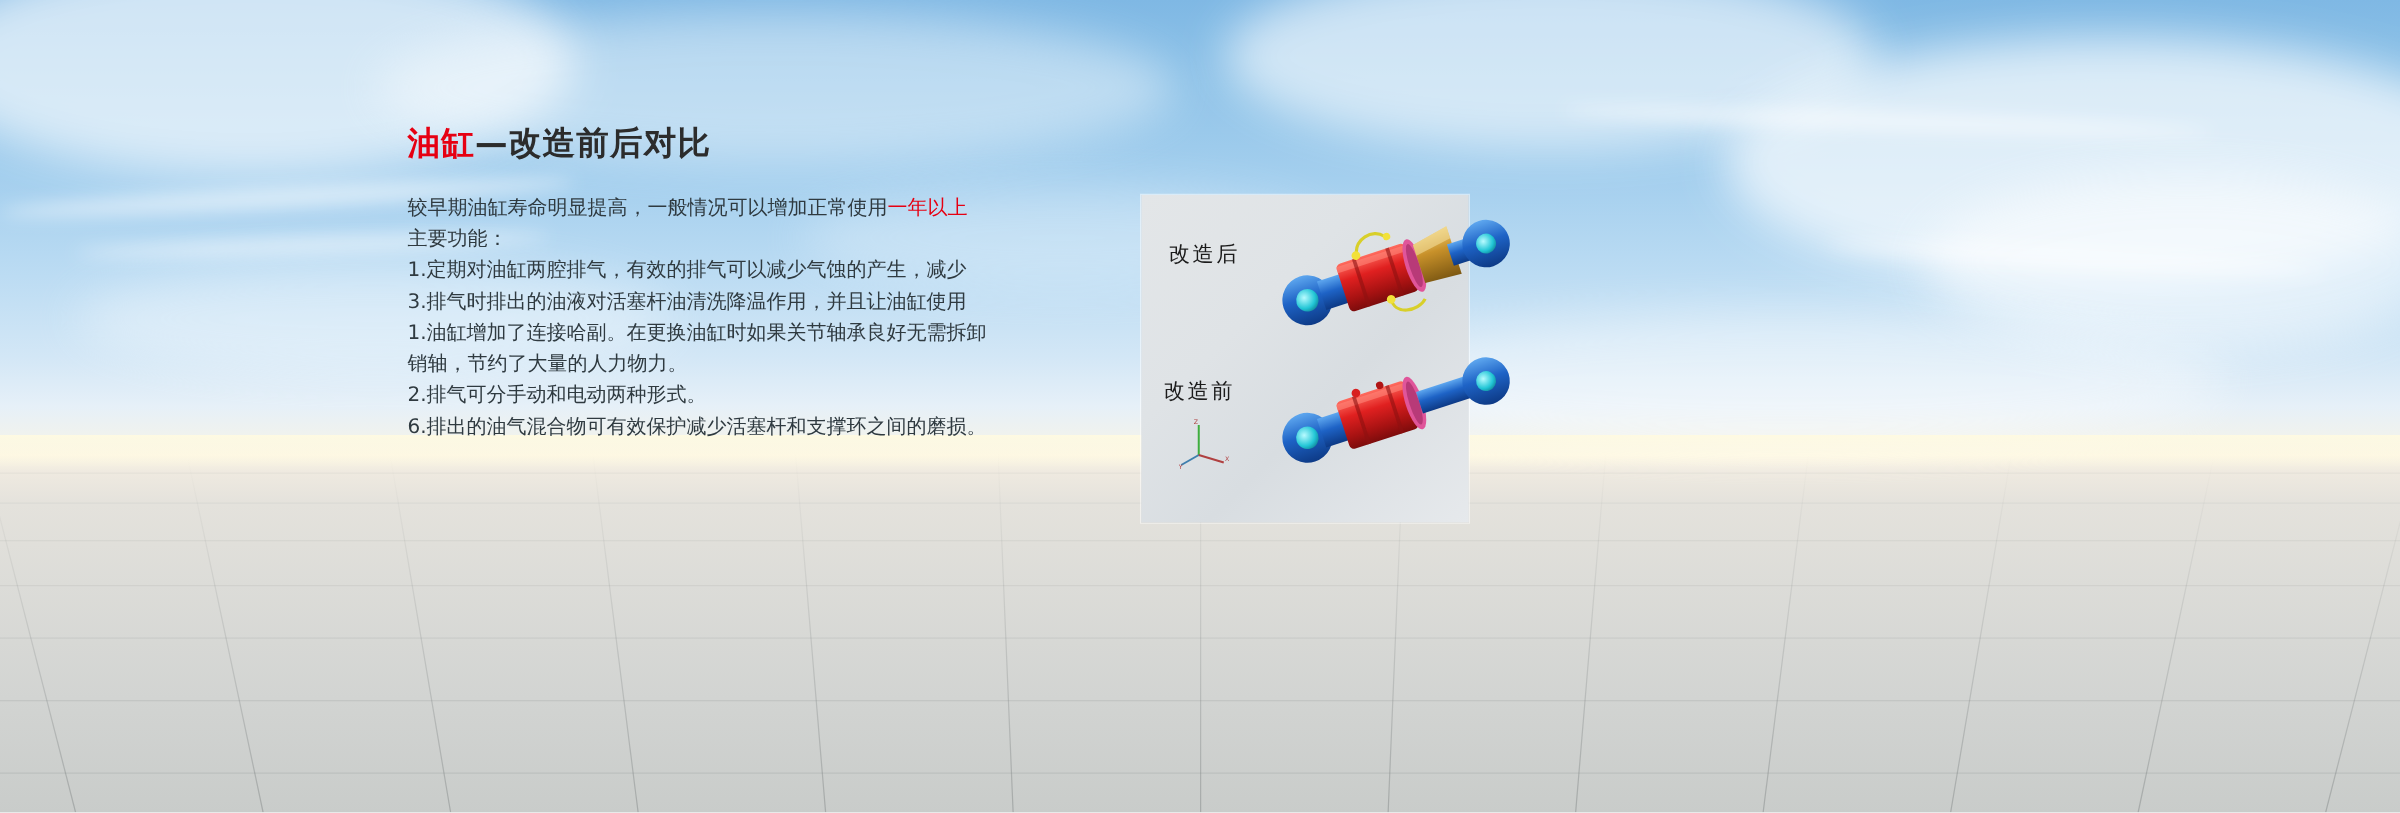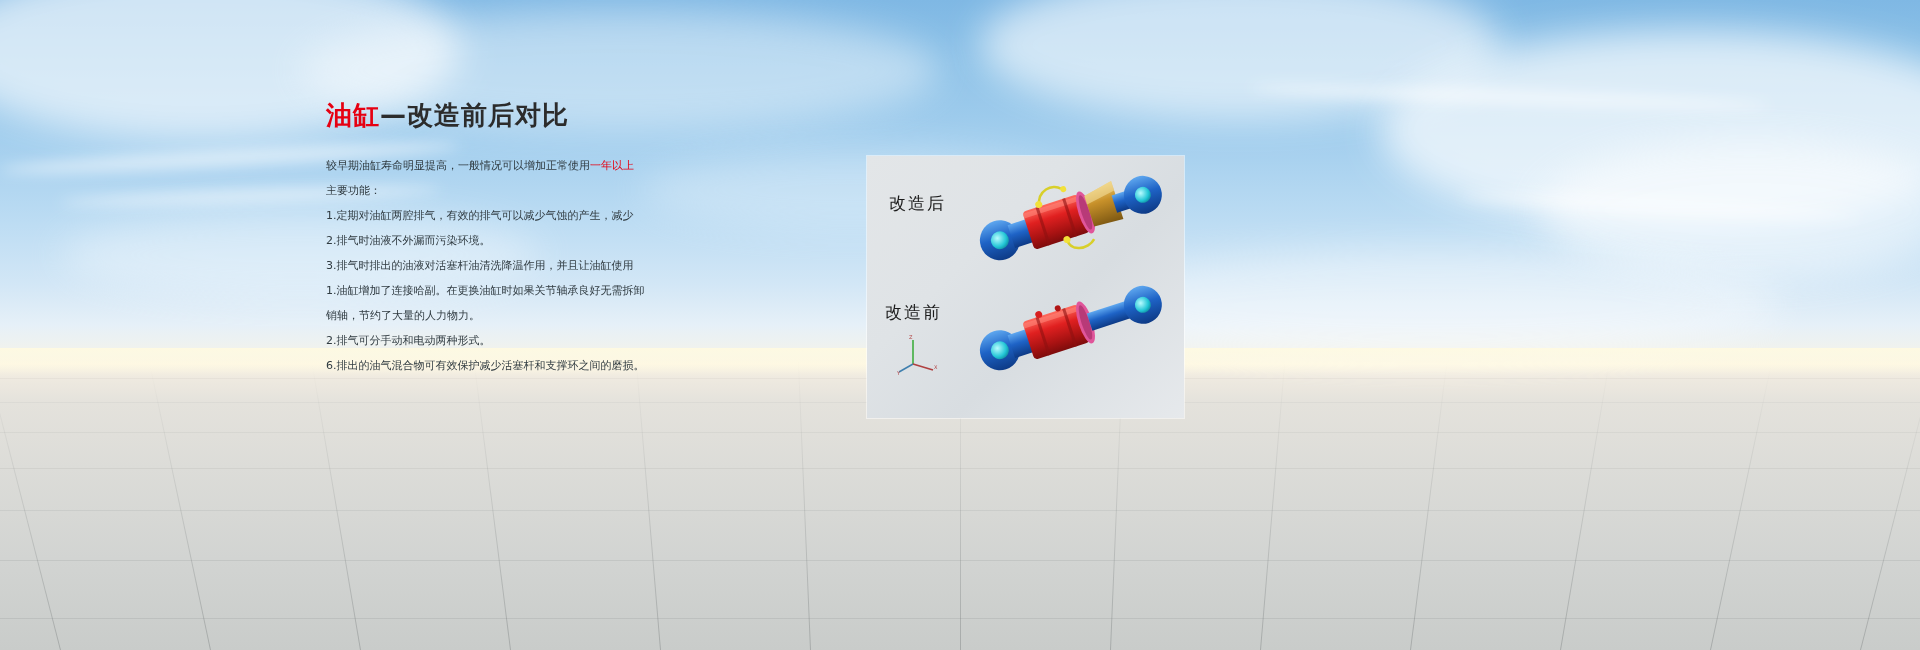--- a/index.html
+++ b/index.html
@@ -54,27 +54,27 @@
   .ground{position:absolute;left:0;right:0;bottom:0;height:290px;overflow:hidden;}
   .ghoriz{position:absolute;left:0;right:0;height:1px;background:rgba(130,135,135,.35);}
   .gvert{position:absolute;bottom:0;width:1px;background:linear-gradient(to bottom,rgba(140,145,145,0),rgba(125,130,130,.45));transform-origin:bottom center;}
   .horizon-glow{position:absolute;left:0;right:0;top:348px;height:26px;background:linear-gradient(to bottom,rgba(255,250,225,.95),rgba(255,250,225,0));pointer-events:none;}
 
   
   .copy{position:absolute;left:326px;top:100px;width:520px;}
   .title{font-size:26px;font-weight:bold;letter-spacing:1px;line-height:1.2;color:#2c2c2c;margin:0;white-space:nowrap;}
   .title .red{color:#e60012;}
   .subtitle{margin:6px 0 0 0;font-size:14.5px;color:#7b8a93;letter-spacing:.4px;font-family:"DejaVu Sans","Liberation Sans",sans-serif;}
-  .body{margin-top:22px;color:#2f3a40;font-size:11px;line-height:25px;}
+  .body{margin-top:22px;color:#2f3a40;font-size:16px;line-height:25px;}
   .body p{margin:0;white-space:nowrap;}
   .body .red{color:#e60012;}
 
   
   .panel{
-    position:absolute;left:867px;top:156px;width:317px;height:262px;
+    position:absolute;left:913px;top:156px;width:262px;height:262px;
     background:linear-gradient(135deg,#e3e6e8 0%,#dfe3e6 35%,#d8dde1 60%,#e6e9ec 100%);
     box-shadow:0 0 0 1px rgba(255,255,255,.5);
   }
   .panel .label{position:absolute;color:#1b1b1b;font-size:17px;letter-spacing:2px;font-family:"DejaVu Serif","Liberation Serif",serif;}
   .lbl-after{left:22px;top:36px;}
   .lbl-before{left:18px;top:145px;}
   .axis{position:absolute;left:30px;top:178px;width:42px;height:42px;}
 
   .cyl{position:absolute;}
   .cyl-after{left:108px;top:8px;}
@@ -122,21 +122,20 @@
       <div class="gvert" style="left: 1860px; height: 290px; transform: rotate(14.4deg);"></div>
     </div>
 
   <div class="copy">
     <h1 class="title"><span class="red">油缸</span><span>—改造前后对比</span></h1>
 
     <div class="body">
       <p><span>较早期油缸寿命明显提高，一般情况可以增加正常使用</span><span class="red">一年以上</span></p>
       <p>主要功能：</p>
       <p>1.定期对油缸两腔排气，有效的排气可以减少气蚀的产生，减少</p>
-      <p>2.排气时油液不外漏而污染环境。</p>
       <p>3.排气时排出的油液对活塞杆油清洗降温作用，并且让油缸使用</p>
       <p>1.油缸增加了连接哈副。在更换油缸时如果关节轴承良好无需拆卸</p>
       <p>销轴，节约了大量的人力物力。</p>
       <p>2.排气可分手动和电动两种形式。</p>
       <p>6.排出的油气混合物可有效保护减少活塞杆和支撑环之间的磨损。</p>
     </div>
   </div>
 
   <div class="panel">
     <span class="label lbl-after">改造后</span>

